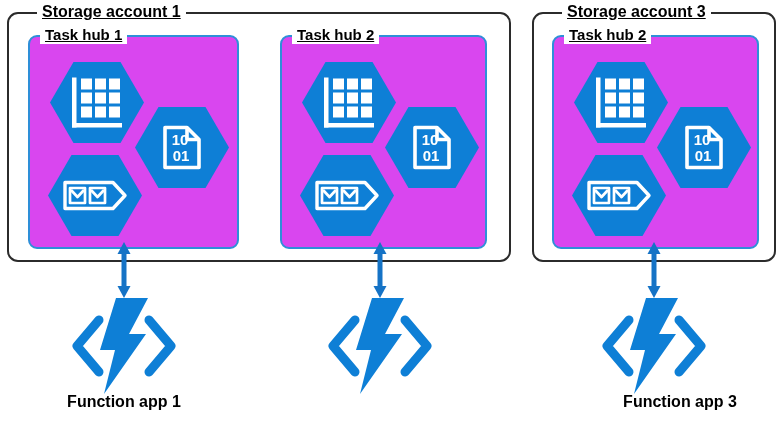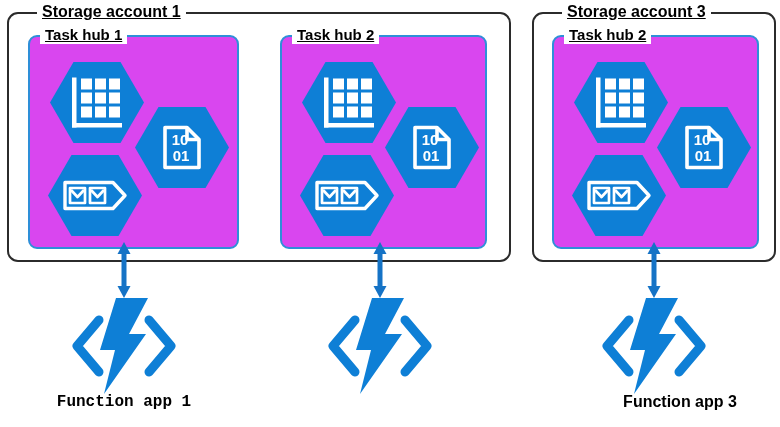--- a/index.html
+++ b/index.html
@@ -134,21 +134,21 @@
   <svg class="v-arrow" style="left:372px;top:242px;" viewBox="0 0 16 56">
       <use href="#v-arrow"></use>
     </svg>
   <svg class="v-arrow" style="left:646px;top:242px;" viewBox="0 0 16 56">
       <use href="#v-arrow"></use>
     </svg>
 
   <svg class="func-icon" style="left:69px;top:296px;" viewBox="0 0 110 100">
       <use href="#func-icon"></use>
     </svg>
-  <div class="func-label" style="left:44px;font-family:Liberation Mono, monospace;">Function app 1</div>
+  <div class="func-label" style="left:44px;">Function app 1</div>
 
   <svg class="func-icon" style="left:325px;top:296px;" viewBox="0 0 110 100">
       <use href="#func-icon"></use>
     </svg>
 
   <svg class="func-icon" style="left:599px;top:296px;" viewBox="0 0 110 100">
       <use href="#func-icon"></use>
     </svg>
   <div class="func-label" style="left:600px;">Function app 3</div>
 

